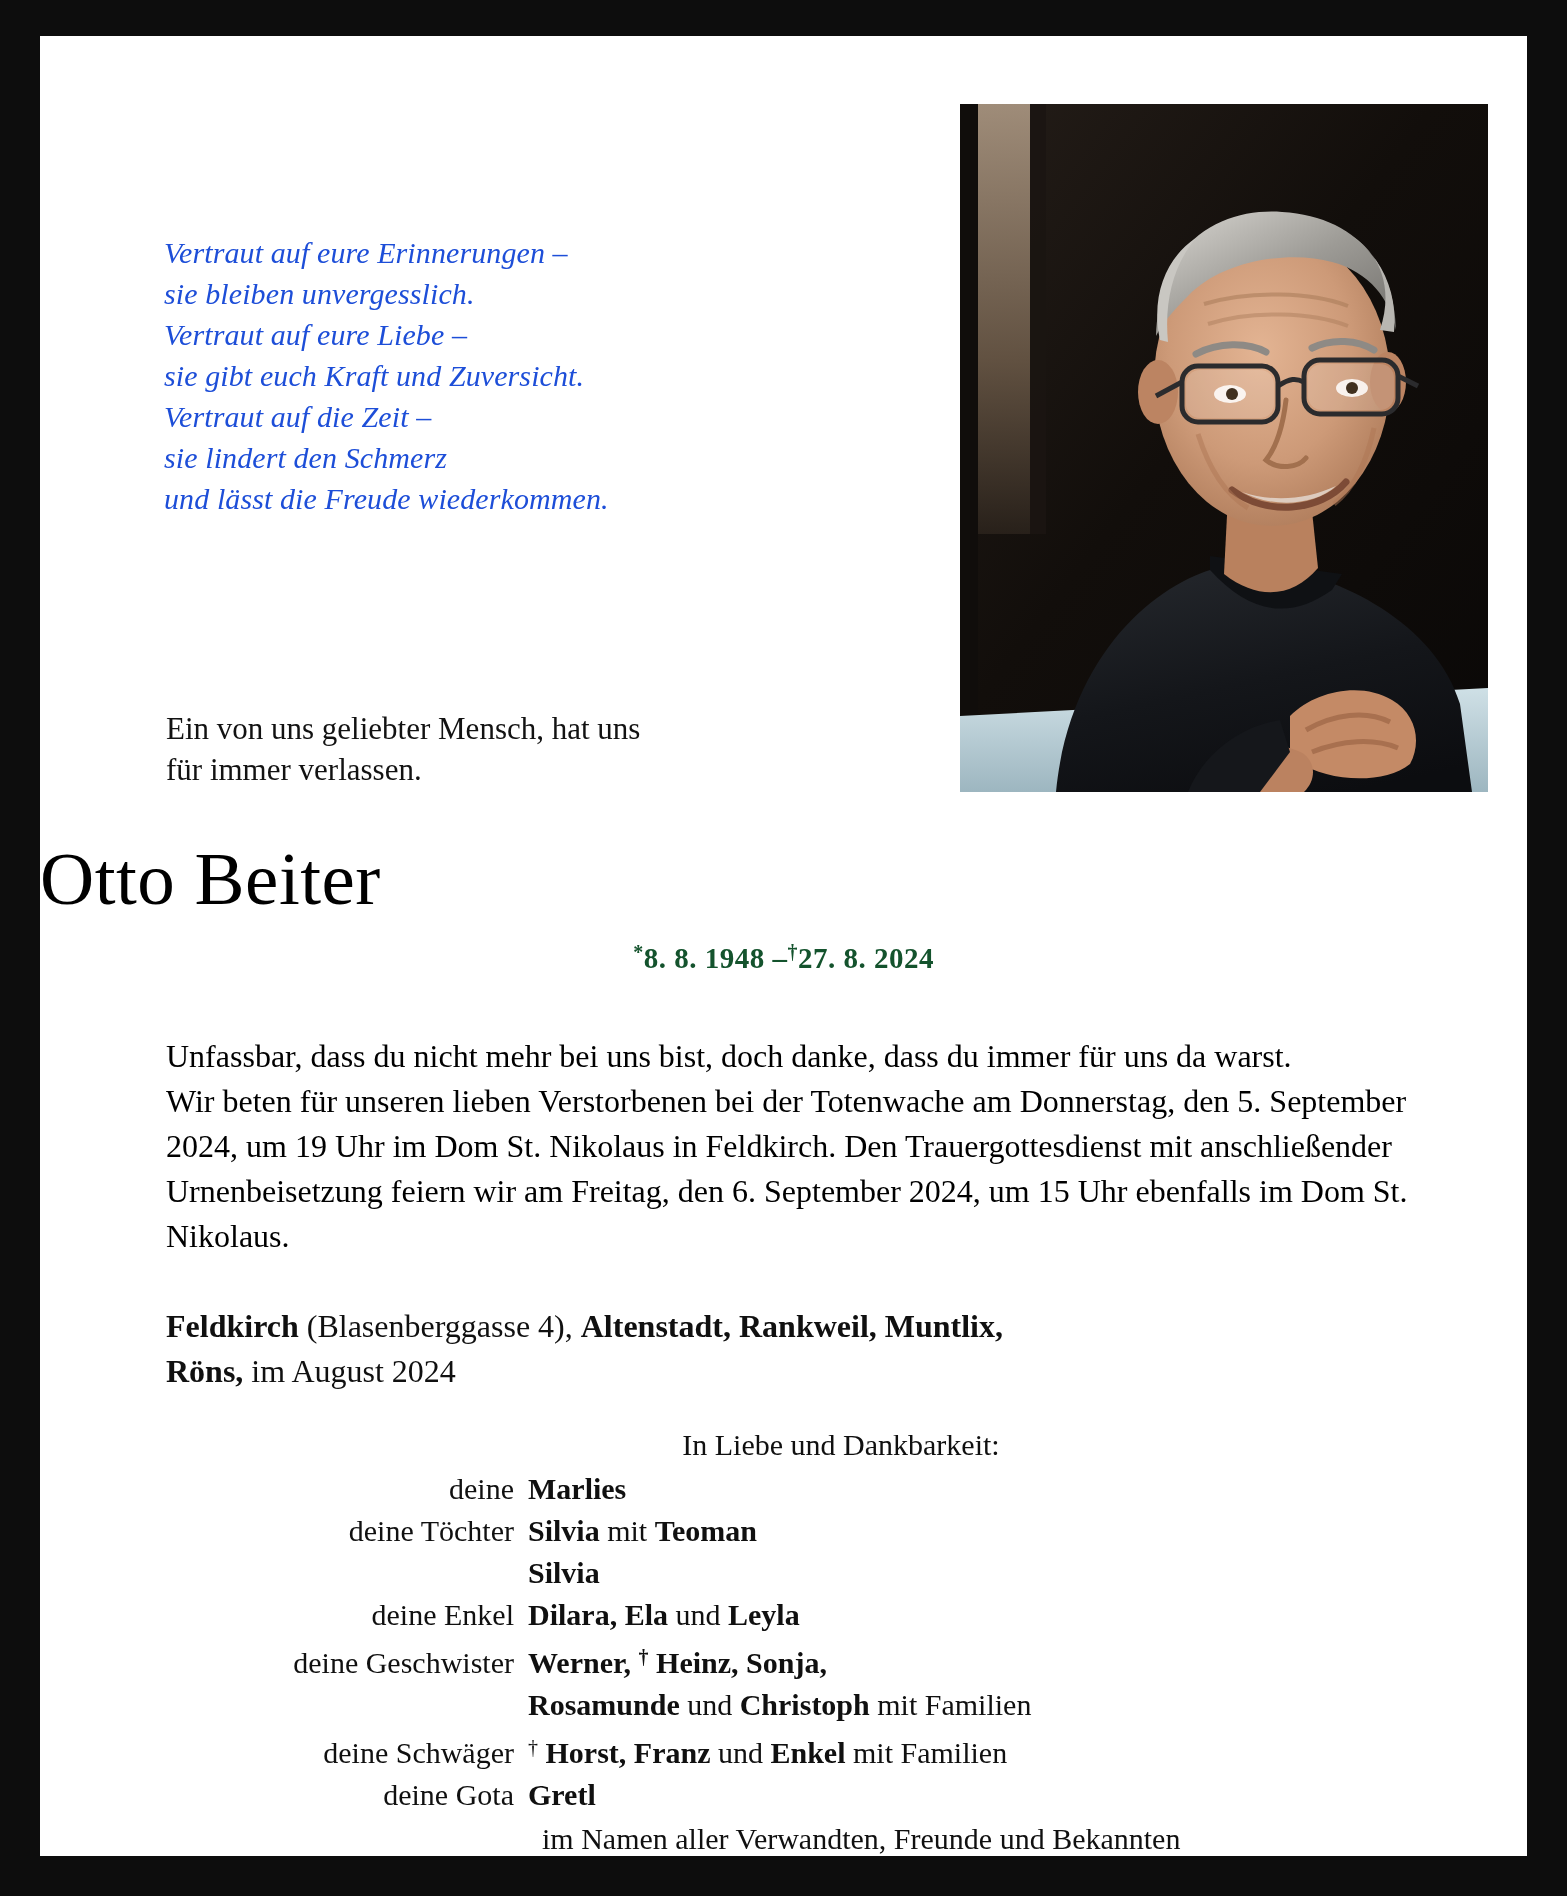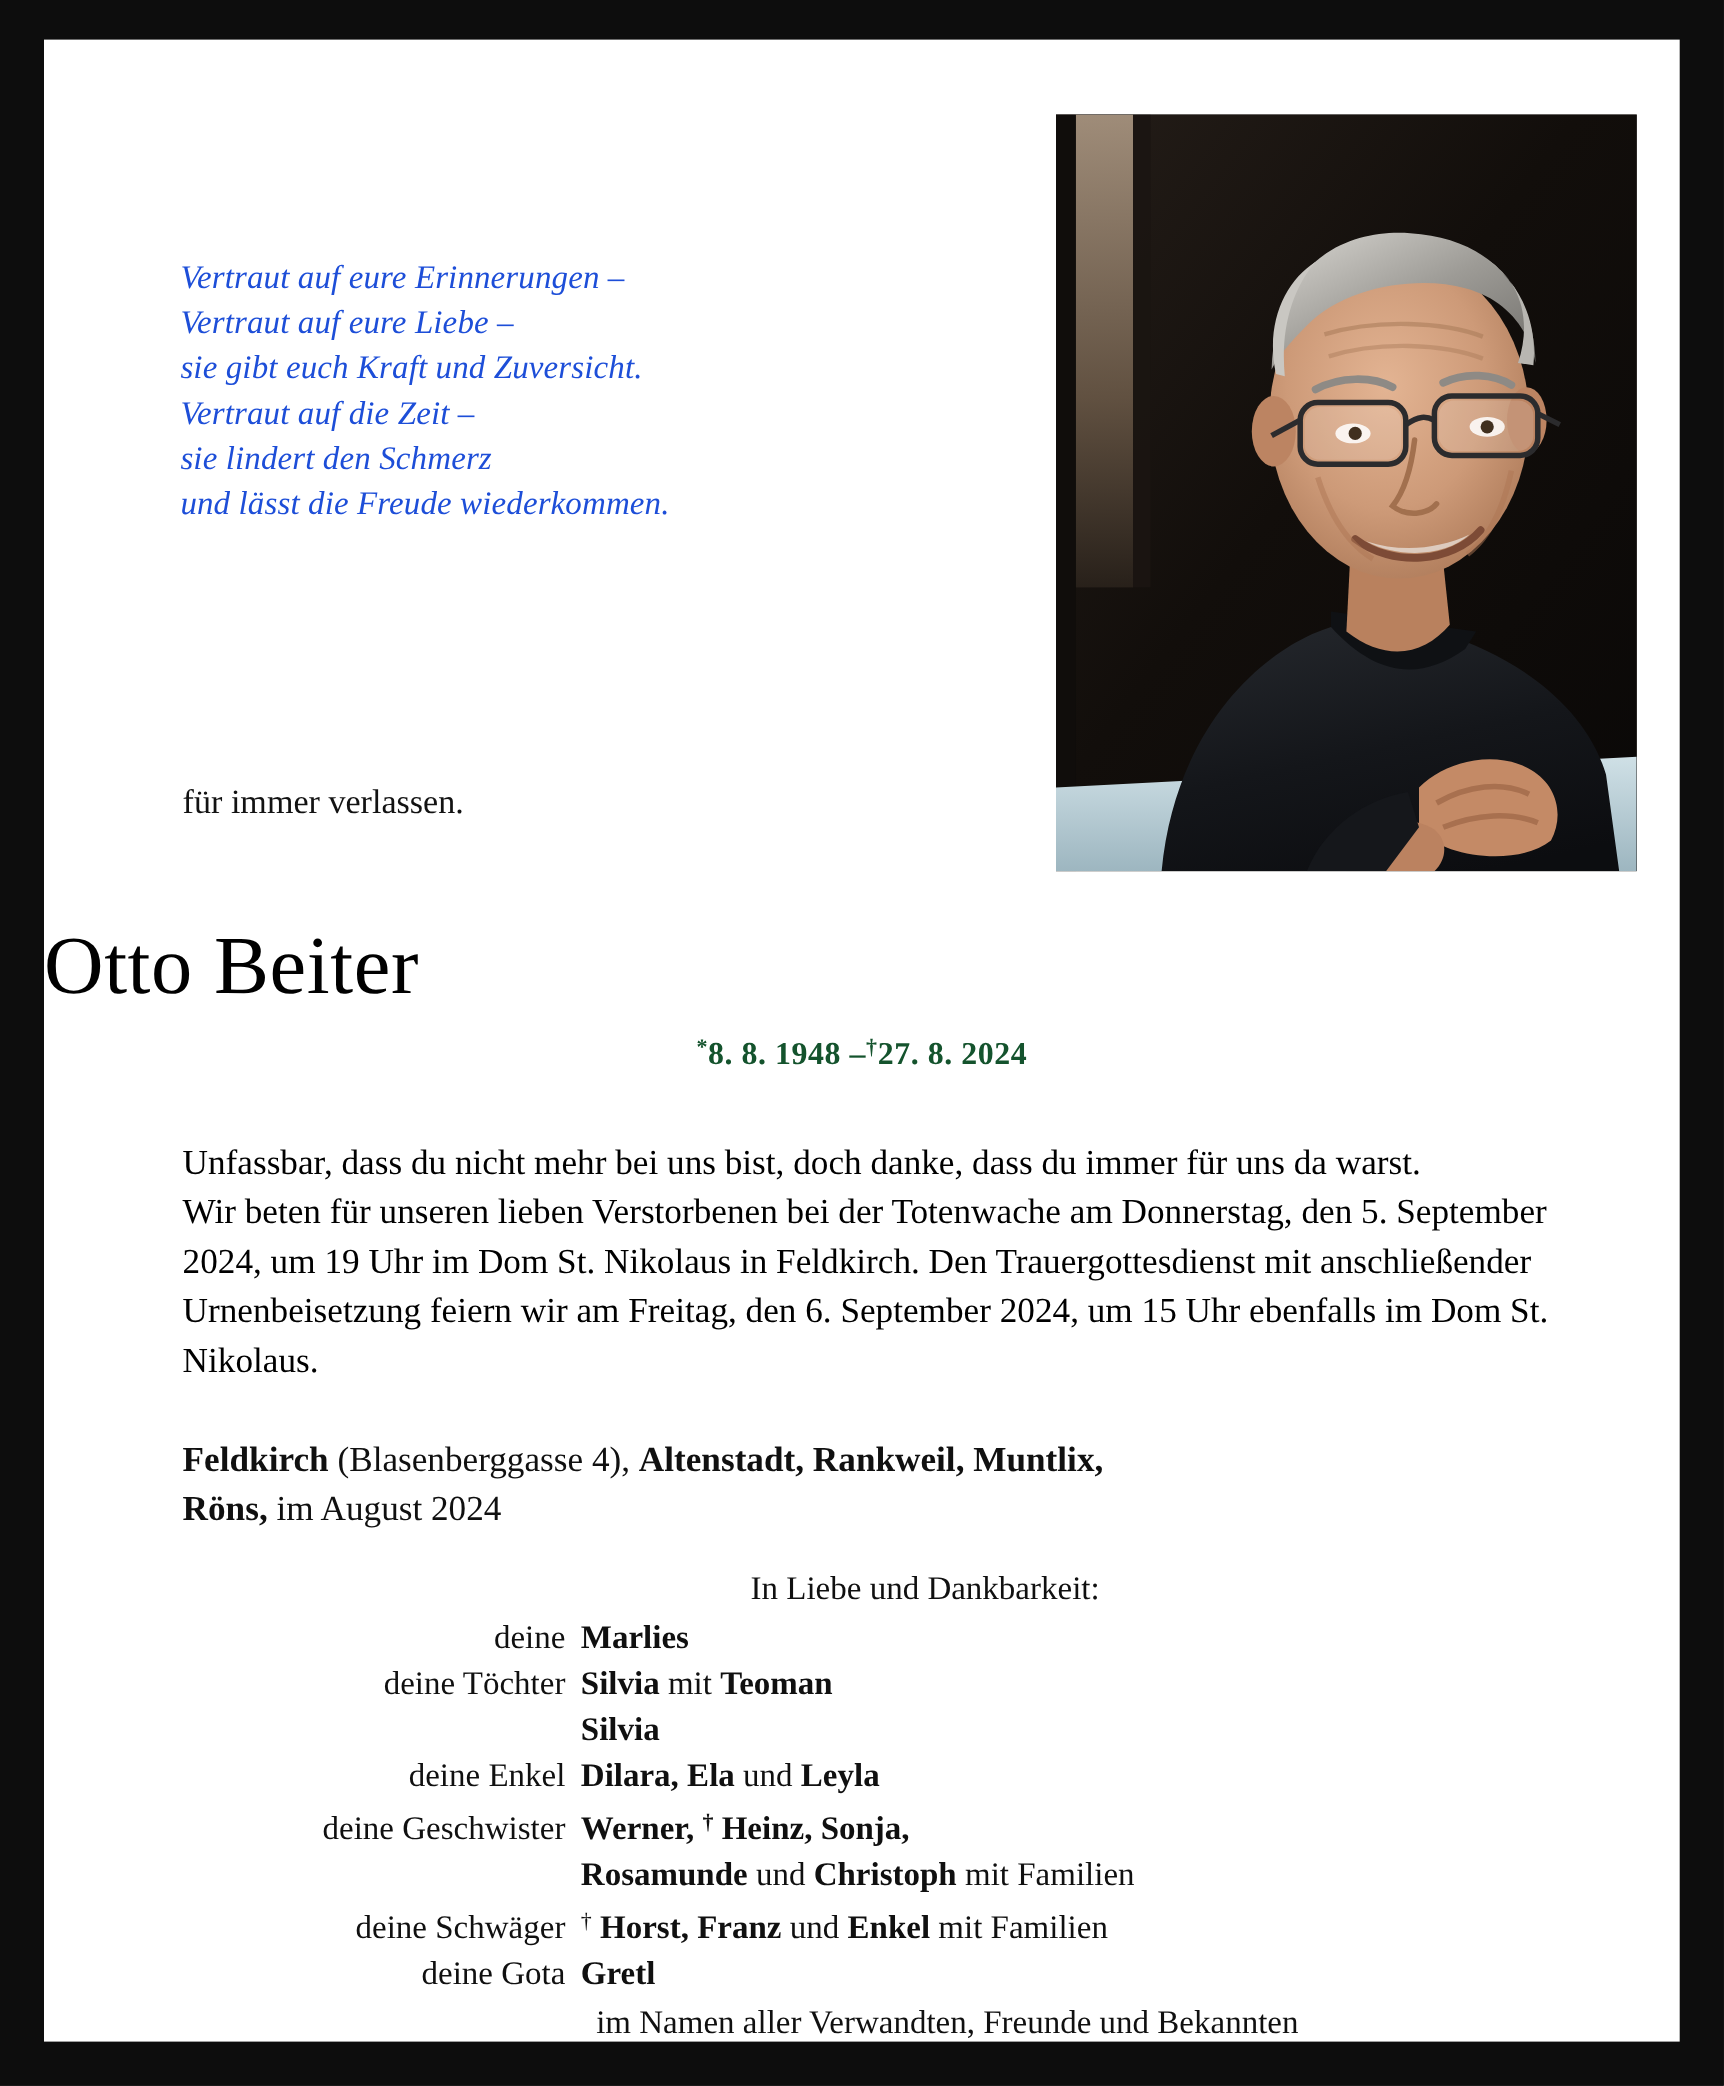--- a/index.html
+++ b/index.html
@@ -159,20 +159,21 @@
   }
 </style>
 </head>
 <body>
 
 <div class="obituary-frame">
   <div class="obituary-card">
 
     <div class="verse">
       <span class="vline">Vertraut auf eure Erinnerungen –</span>
+      <span class="vline">sie bleiben unvergesslich.</span>
       <span class="vline">Vertraut auf eure Liebe –</span>
       <span class="vline">sie gibt euch Kraft und Zuversicht.</span>
       <span class="vline">Vertraut auf die Zeit –</span>
       <span class="vline">sie lindert den Schmerz</span>
       <span class="vline">und lässt die Freude wiederkommen.</span>
     </div>
 
     <div class="portrait">
       <svg viewBox="0 0 528 688" preserveAspectRatio="xMidYMid slice" aria-hidden="true">
         <defs>
@@ -261,20 +262,21 @@
         <path d="M330 612 C356 586 402 578 432 596 C456 610 462 638 450 660 C420 684 352 676 330 650 Z" fill="#c48a66"></path>
         <path d="M346 626 C374 610 406 606 430 618" stroke="#a8704f" stroke-width="5" fill="none"></path>
         <path d="M352 648 C382 636 414 634 438 644" stroke="#a8704f" stroke-width="5" fill="none"></path>
         <path d="M262 660 C286 640 320 636 344 650 C356 660 356 676 344 688 L264 688 Z" fill="#bb8260"></path>
 
         <path d="M228 688 C244 648 282 622 320 616 L330 648 L300 688 Z" fill="#15171b"></path>
       </svg>
     </div>
 
     <div class="intro">
+      <span class="iline">Ein von uns geliebter Mensch, hat uns</span>
       <span class="iline">für immer verlassen.</span>
     </div>
 
     <div class="name">Otto Beiter</div>
 
     <div class="dates">
       <sup>*</sup><span>8. 8. 1948</span>
       <span>–</span><sup>†</sup><span>27. 8. 2024</span>
     </div>
 

